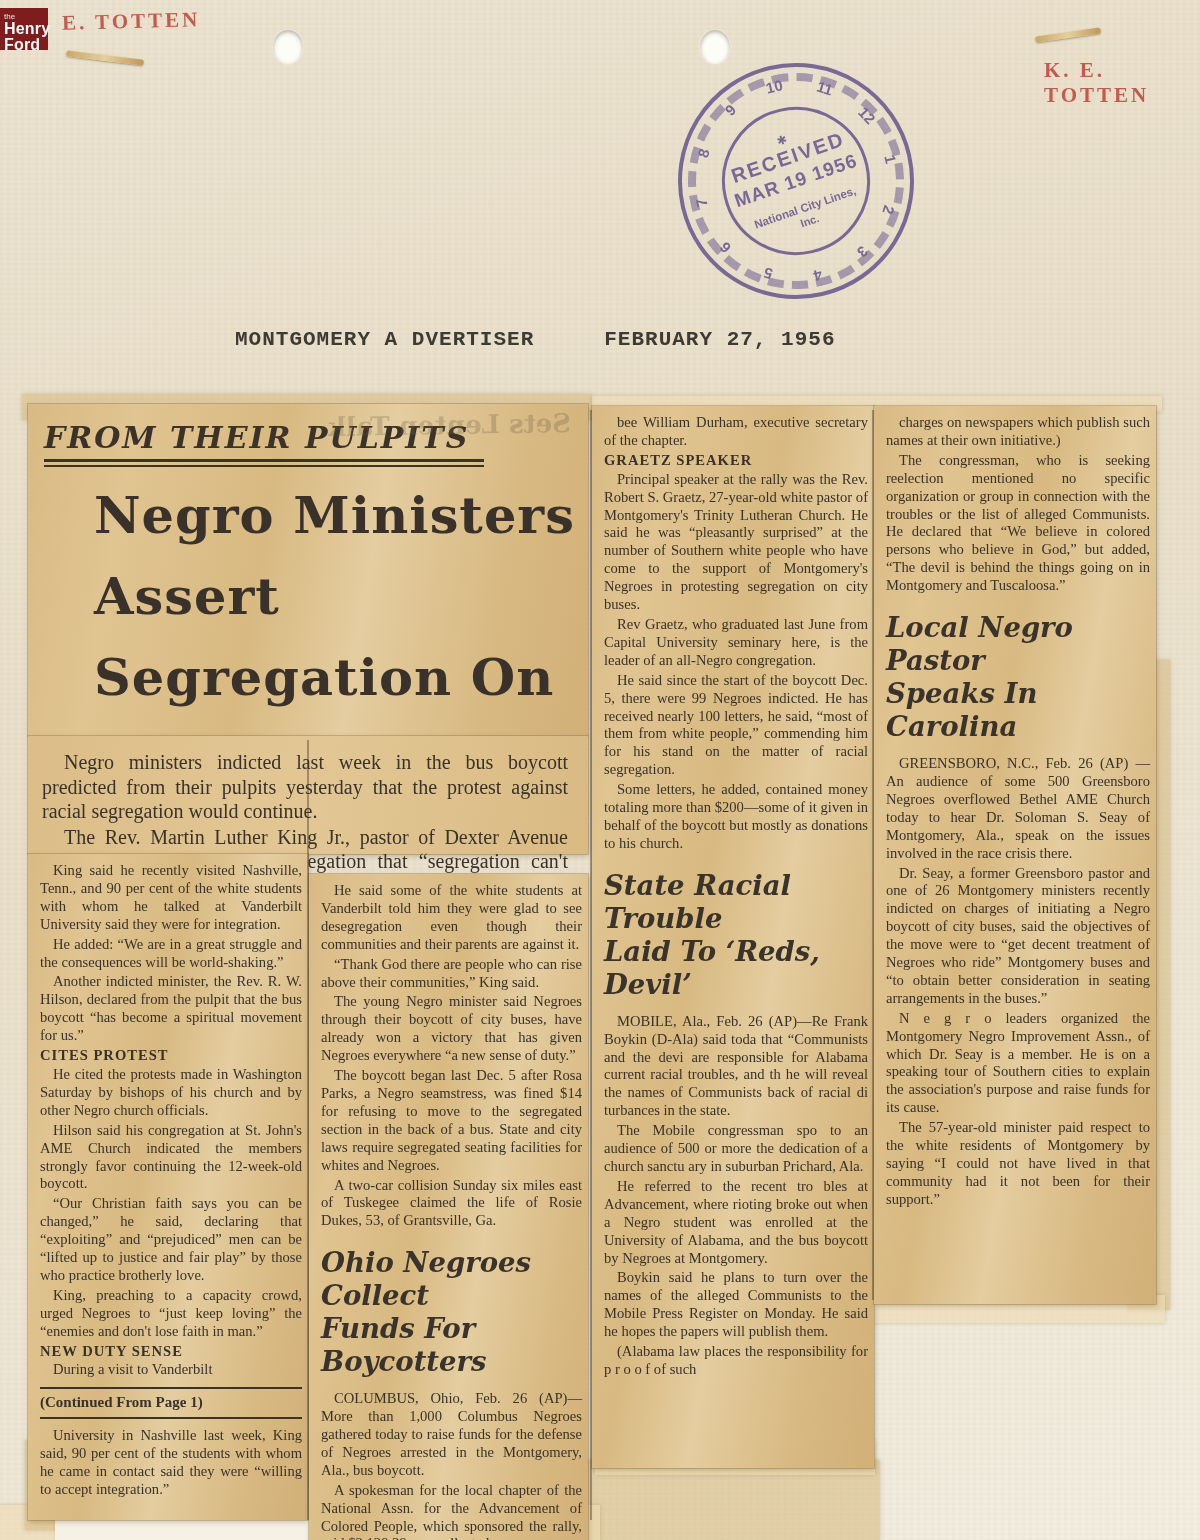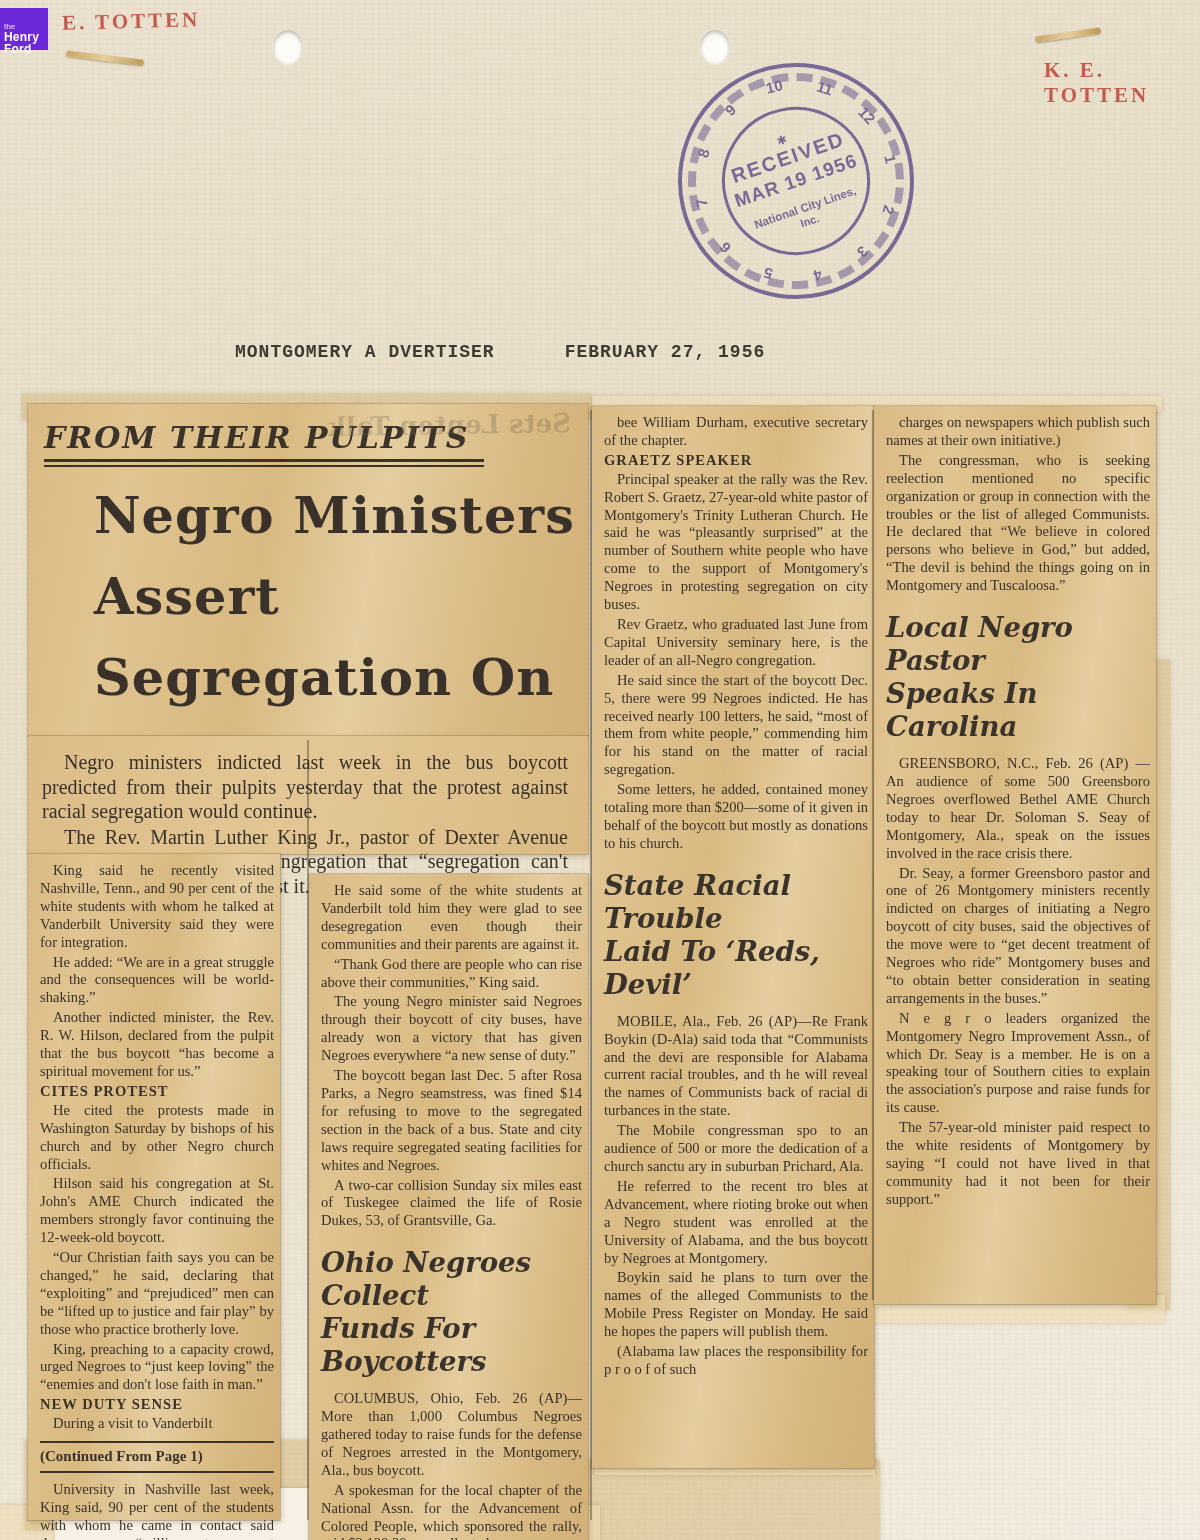--- a/index.html
+++ b/index.html
@@ -3,24 +3,24 @@
 <meta charset="utf-8">
 <style>
   html,body{margin:0;padding:0;}
   body{width:1200px;height:1540px;position:relative;overflow:hidden;
        font-family:"Liberation Serif", serif;
        background:linear-gradient(160deg,#ebe2cf 0%,#e9dfca 45%,#efe8d8 80%,#f3eee1 100%);}
   .noise{position:absolute;inset:0;pointer-events:none;
        background:repeating-linear-gradient(0deg,rgba(120,100,70,.025) 0 2px,transparent 2px 5px),
                   repeating-linear-gradient(90deg,rgba(120,100,70,.02) 0 3px,transparent 3px 7px);}
   
-  .hf-logo{position:absolute;left:0;top:8px;width:48px;height:42px;background:#6d28d9;
-       color:#fff;font-family:"Liberation Sans",sans-serif;line-height:1;padding:15px 2px 2px 4px;box-sizing:border-box;}
+  .hf-logo{position:absolute;left:0;top:8px;width:48px;height:42px;background:#7f1d1d;
+       color:#fff;font-family:"Liberation Sans",sans-serif;line-height:1;padding:5px 2px 2px 4px;box-sizing:border-box;}
   .hf-the{font-size:8px;opacity:.9;}
-  .hf-big{font-size:12px;font-weight:bold;letter-spacing:.2px;}
+  .hf-big{font-size:16px;font-weight:bold;letter-spacing:.2px;}
   
   .owner-stamp{position:absolute;color:#bd4438;font-weight:bold;font-size:21px;letter-spacing:3px;
        font-family:"Liberation Serif",serif;opacity:.85;}
   .owner-left{left:62px;top:9px;transform:rotate(-1.5deg);}
   .owner-right{left:1044px;top:58px;}
   
   .hole{position:absolute;width:30px;height:34px;border-radius:50%;background:#fdfdf8;
        box-shadow:inset 0 2px 4px rgba(90,80,60,.45), 0 0 2px rgba(255,255,255,.8);}
   .hole1{left:273px;top:30px;}
   .hole2{left:700px;top:30px;}
@@ -38,21 +38,21 @@
   .stamp-text{position:absolute;inset:48px;display:flex;flex-direction:column;align-items:center;
        justify-content:center;text-align:center;transform:rotate(-6deg);
        font-family:"Liberation Sans",sans-serif;}
   .st-star{font-size:12px;line-height:1;}
   .st-received{font-size:20px;font-weight:bold;letter-spacing:2px;line-height:1.25;}
   .st-date{font-size:19px;font-weight:bold;letter-spacing:1px;line-height:1.3;}
   .st-org{font-size:11.5px;font-weight:bold;margin-top:9px;line-height:1.2;}
   .st-inc{font-size:11px;font-weight:bold;line-height:1.2;}
   
   .citation{position:absolute;left:235px;top:328px;width:640px;display:flex;
-       font-family:"Liberation Mono",monospace;font-size:18px;font-weight:bold;color:#3e3a34;letter-spacing:1px;margin-top:14px;}
+       font-family:"Liberation Mono",monospace;font-size:21px;font-weight:bold;color:#3e3a34;letter-spacing:1px;}
   .cite-date{margin-left:70px;}
   
   .clipblock{position:absolute;box-sizing:border-box;
        background:linear-gradient(100deg,#d9ba84 0%,#e0c491 18%,#d8b981 42%,#e4cda0 60%,#d8b982 82%,#d2b078 100%);
        box-shadow:0 0 0 1px rgba(130,100,50,.3), 1px 2px 5px rgba(90,70,30,.3);
        color:#39322a;}
   .tape{position:absolute;background:rgba(214,184,126,.55);box-shadow:0 0 4px rgba(150,120,70,.35);}
   .tape.light{background:rgba(236,219,177,.6);}
   .colrule{position:absolute;width:1.5px;background:rgba(60,50,35,.4);}
   
@@ -147,21 +147,21 @@
   </div>
 </div>
 
 <div class="clipblock" style="left:28px;top:736px;width:560px;height:118px;background:linear-gradient(100deg,#dcbd88,#e2c795 50%,#d9ba83);">
   <div class="lede">
       <p class="np-p">Negro ministers indicted last week in the bus boycott predicted from their pulpits yesterday that the protest against racial segregation would continue.</p>
       <p class="np-p">The Rev. Martin Luther King Jr., pastor of Dexter Avenue Baptist Church, told his congregation that “segregation can't survive because God is against it.”</p>
     </div>
 </div>
 
-<div class="clipblock" style="left:28px;top:854px;width:252px;height:666px;">
+<div class="clipblock" style="left:28px;top:854px;width:280px;height:666px;">
   <div class="npcol">
       <p class="np-p">King said he recently visited Nashville, Tenn., and 90 per cent of the white students with whom he talked at Vanderbilt University said they were for integration.</p>
       <p class="np-p">He added: “We are in a great struggle and the consequences will be world-shaking.”</p>
       <p class="np-p">Another indicted minister, the Rev. R. W. Hilson, declared from the pulpit that the bus boycott “has become a spiritual movement for us.”</p>
       <p class="np-h">CITES PROTEST</p>
       <p class="np-p">He cited the protests made in Washington Saturday by bishops of his church and by other Negro church officials.</p>
       <p class="np-p">Hilson said his congregation at St. John's AME Church indicated the members strongly favor continuing the 12-week-old boycott.</p>
       <p class="np-p">“Our Christian faith says you can be changed,” he said, declaring that “exploiting” and “prejudiced” men can be “lifted up to justice and fair play” by those who practice brotherly love.</p>
       <p class="np-p">King, preaching to a capacity crowd, urged Negroes to “just keep loving” the “enemies and don't lose faith in man.”</p>
       <p class="np-h">NEW DUTY SENSE</p>

